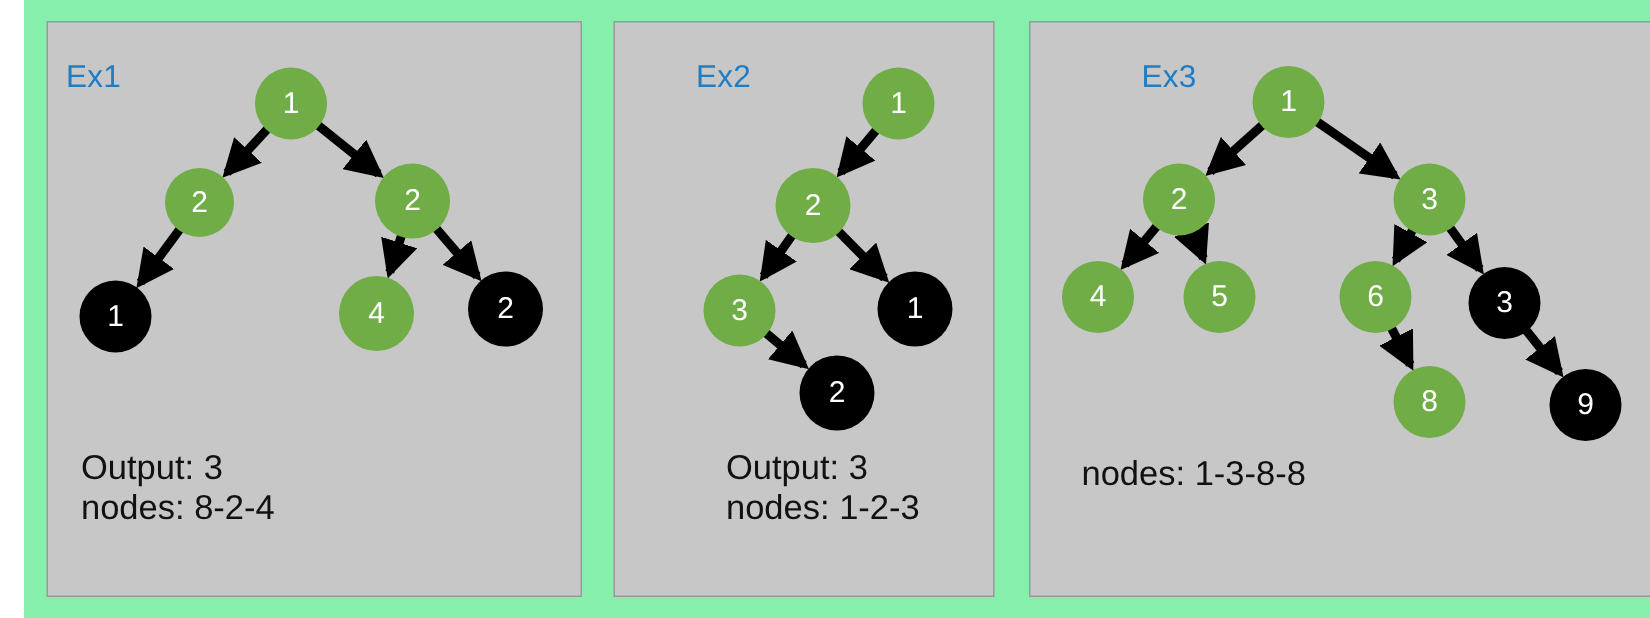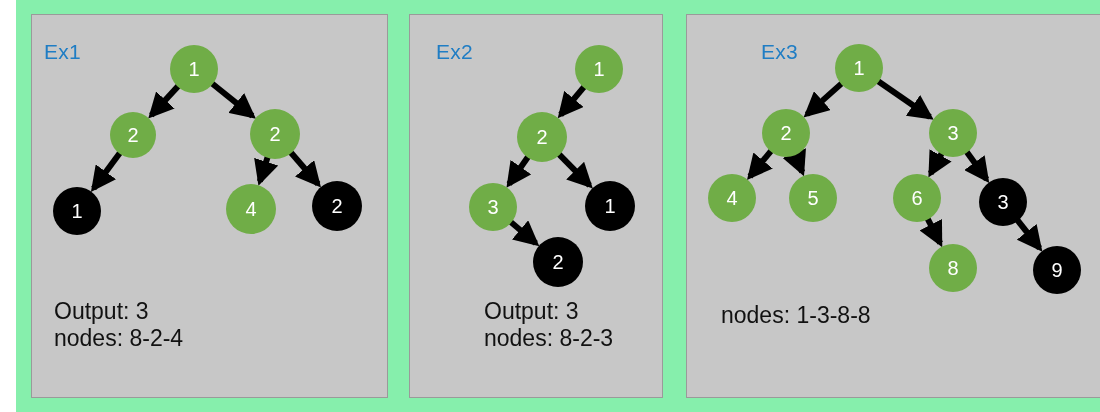--- a/index.html
+++ b/index.html
@@ -67,22 +67,22 @@
 </style>
 </head>
 <body>
 
 <div id="figure">
   <div id="panels">
       <div class="panel" style="left: 15px; top: 14px; width: 357px; height: 384px;"></div>
       <div class="panel-label" style="left: 28px; top: 40px;">Ex1</div>
       <div class="caption" style="left: 38px; top: 298px;"><span>Output: 3</span><span class="line2">nodes: 8-2-4</span></div>
       <div class="panel" style="left: 393px; top: 14px; width: 254px; height: 384px;"></div>
-      <div class="panel-label" style="left: 420px; top: 40px;">Ex2</div>
-      <div class="caption" style="left: 468px; top: 298px;"><span>Output: 3</span><span class="line2">nodes: 8-2-3</span></div>
+      <div class="panel-label" style="left: 448px; top: 40px;">Ex2</div>
+      <div class="caption" style="left: 468px; top: 298px;"><span>Output: 3</span><span class="line2">nodes: 1-2-3</span></div>
       <div class="panel" style="left: 670px; top: 14px; width: 415px; height: 384px;"></div>
       <div class="panel-label" style="left: 745px; top: 40px;">Ex3</div>
       <div class="caption" style="left: 705px; top: 302px;"><span class="line2">nodes: 1-3-8-8</span></div>
     </div>
   <svg class="edges" id="edge-layer" viewBox="0 0 1100 412" preserveAspectRatio="none">
     <defs>
       <marker id="arrowhead" viewBox="0 0 10 10" refX="8.2" refY="5" markerWidth="4.2" markerHeight="4.2" orient="auto-start-reverse">
         <path d="M 0 0 L 10 5 L 0 10 z" fill="#000000"></path>
       </marker>
     </defs>

